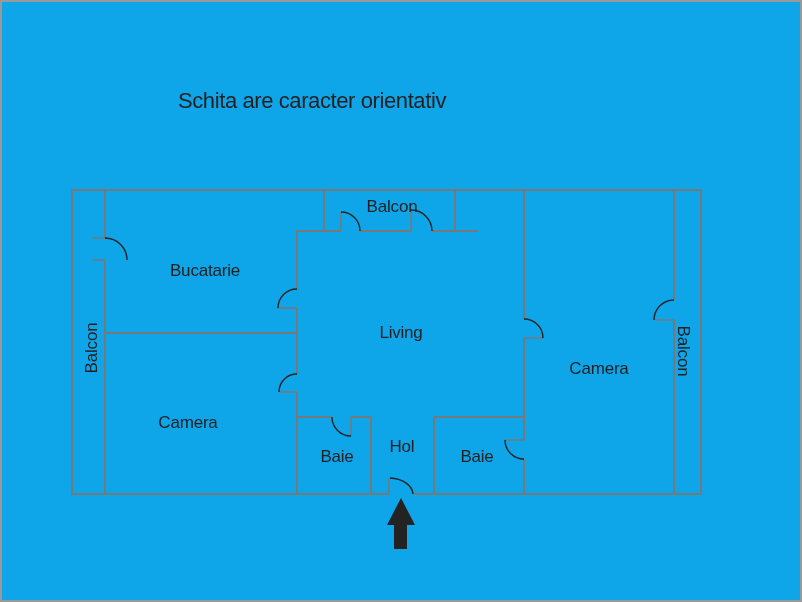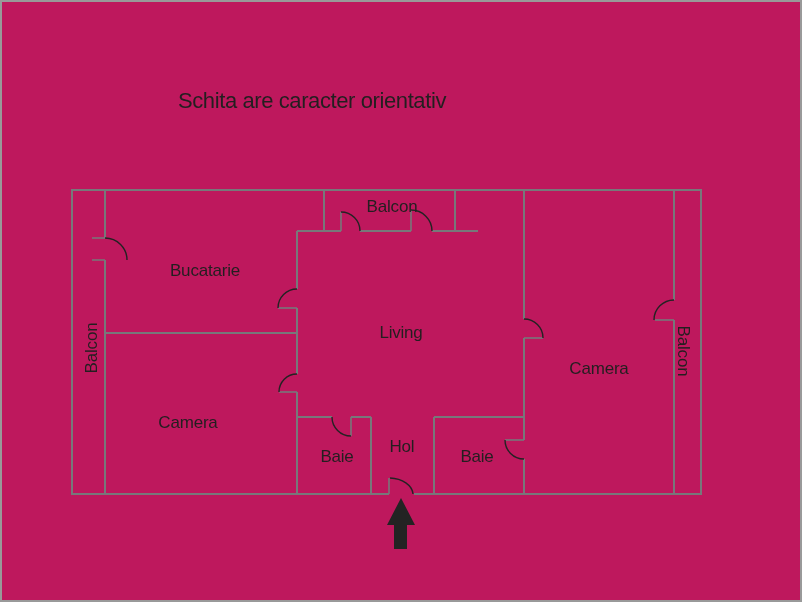--- a/index.html
+++ b/index.html
@@ -1,21 +1,21 @@
 <!DOCTYPE html>
 <html><head>
 <meta charset="utf-8">
 <style>
   html,body{margin:0;padding:0;background:#ffffff;}
   .frame{
     position:relative;
     width:802px;height:602px;
     box-sizing:border-box;
     border:2px solid #999999;
-    background:#be185d;
+    background:#0ea5e9;
     font-family:"Liberation Sans", sans-serif;
     overflow:hidden;
   }
   svg{display:block;}
   .room-label{
     font-family:"Liberation Sans", sans-serif;
     font-size:17px;
     fill:#231f20;
     letter-spacing:-0.2px;
   }

